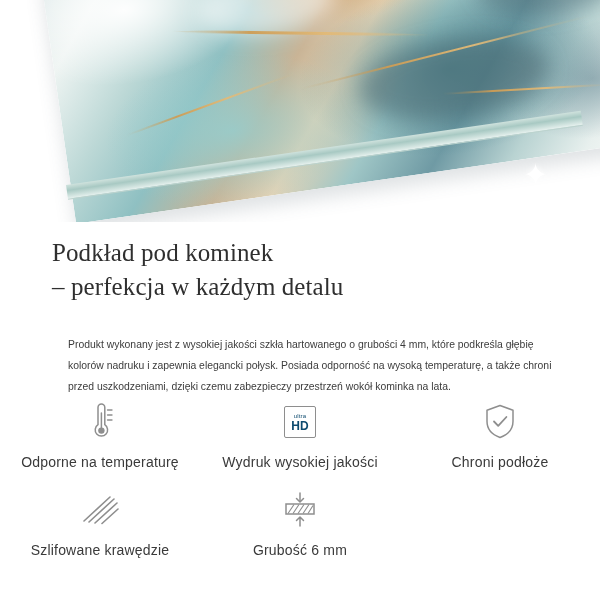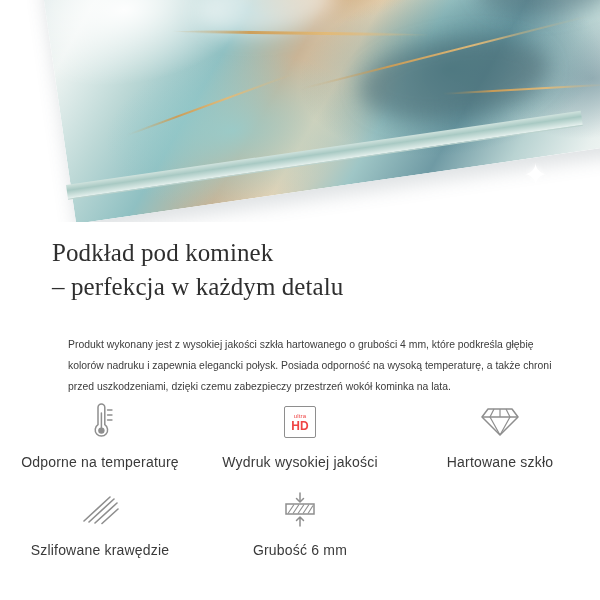--- a/index.html
+++ b/index.html
@@ -163,21 +163,21 @@
   }
   .ultrahd {
     width: 30px;
     height: 30px;
     border: 1.6px solid #8e8e8e;
     border-radius: 2px;
     display: flex;
     flex-direction: column;
     align-items: center;
     justify-content: center;
-    color: #ef4444;
+    color: #0c4a6e;
     line-height: 1;
   }
   .ultrahd .u-top { font-size: 6px; letter-spacing: 0.2px; }
   .ultrahd .u-bot { font-size: 12px; font-weight: bold; margin-top: 1px; }
   svg { display: block; }
 </style>
 </head>
 <body>
 
 <div class="page">
@@ -226,33 +226,30 @@
     <div class="feature">
       <div class="feature-icon">
         <div class="ultrahd">
           <span class="u-top">ultra</span>
           <span class="u-bot">HD</span>
         </div>
       </div>
       <div class="feature-label">Wydruk wysokiej jakości</div>
     </div>
 
-
-    <div class="feature">
-      <div class="feature-icon">
-        <svg width="40" height="36" viewBox="0 0 40 36">
-          <path d="M8 5h24l6 8-18 18L2 13z" fill="none" stroke="#8e8e8e" stroke-width="1.5" stroke-linejoin="round"></path>
-          <path d="M2 13h36" stroke="#8e8e8e" stroke-width="1.3"></path>
-          <path d="M14 5l-4 8 10 18" fill="none" stroke="#8e8e8e" stroke-width="1.2"></path>
-          <path d="M26 5l4 8-10 18" fill="none" stroke="#8e8e8e" stroke-width="1.2"></path>
-          <path d="M20 5v8" stroke="#8e8e8e" stroke-width="1.2"></path>
-        </svg>
-      </div>
-      <div class="feature-label">Hartowane szkło</div>
-    </div>
+    <div class="feature">
+      <div class="feature-icon">
+        <svg width="36" height="40" viewBox="0 0 36 40">
+          <path d="M18 3.5 31 8.2v11.1c0 8.2-5.6 13.6-13 16.2-7.4-2.6-13-8-13-16.2V8.2z" fill="none" stroke="#8e8e8e" stroke-width="1.5" stroke-linejoin="round"></path>
+          <path d="M12 19.5l4.2 4.3L24.4 15" fill="none" stroke="#8e8e8e" stroke-width="1.8" stroke-linecap="round" stroke-linejoin="round"></path>
+        </svg>
+      </div>
+      <div class="feature-label">Chroni podłoże</div>
+    </div>
+
 
     <div class="feature">
       <div class="feature-icon">
         <svg width="40" height="34" viewBox="0 0 40 34">
           <path d="M4 28 L30 4" stroke="#8e8e8e" stroke-width="1.6" stroke-linecap="round"></path>
           <path d="M9 29 L34 6" stroke="#8e8e8e" stroke-width="1.6" stroke-linecap="round"></path>
           <path d="M15 30 L37 10" stroke="#8e8e8e" stroke-width="1.6" stroke-linecap="round"></path>
           <path d="M22 30.5 L38 16" stroke="#8e8e8e" stroke-width="1.6" stroke-linecap="round"></path>
         </svg>
       </div>

